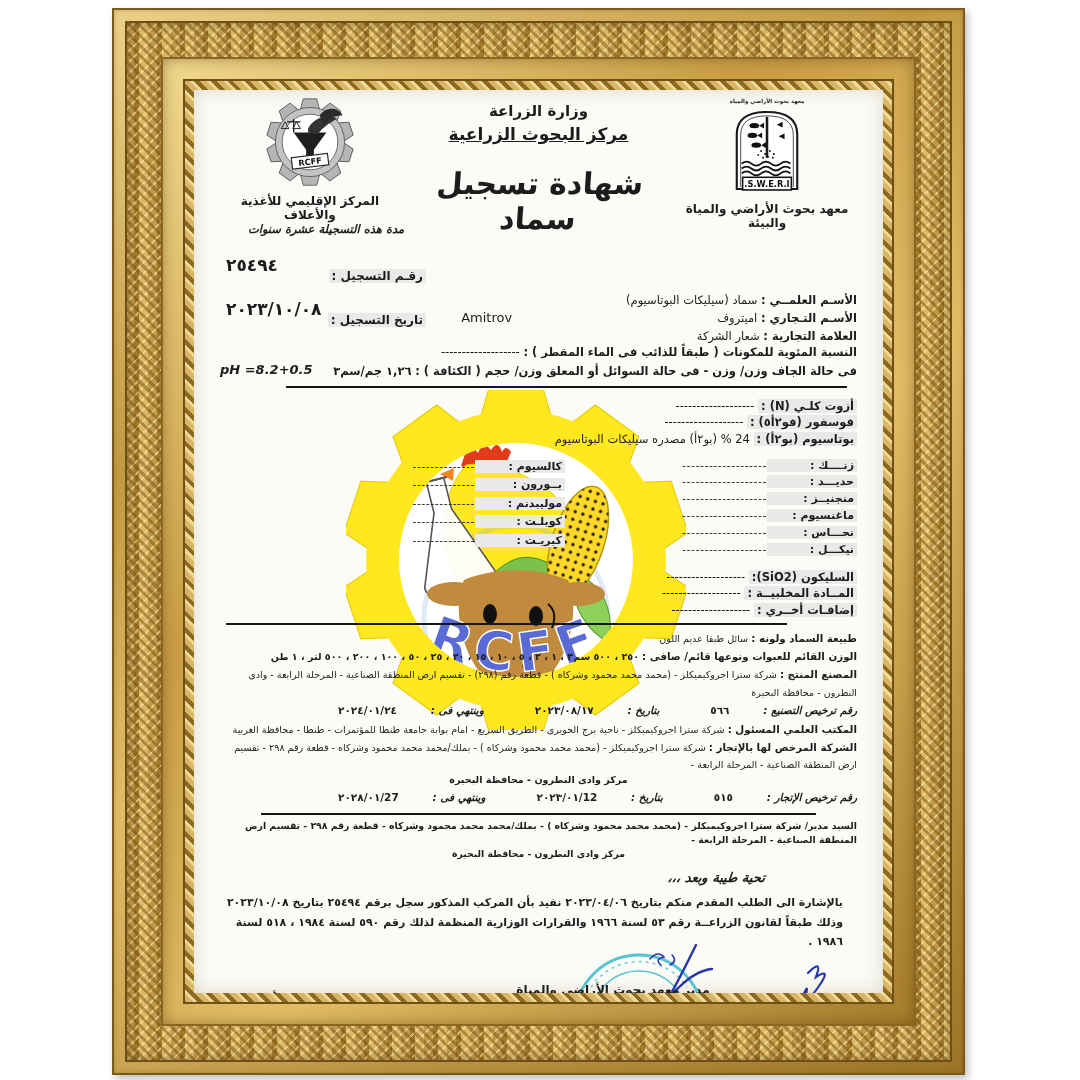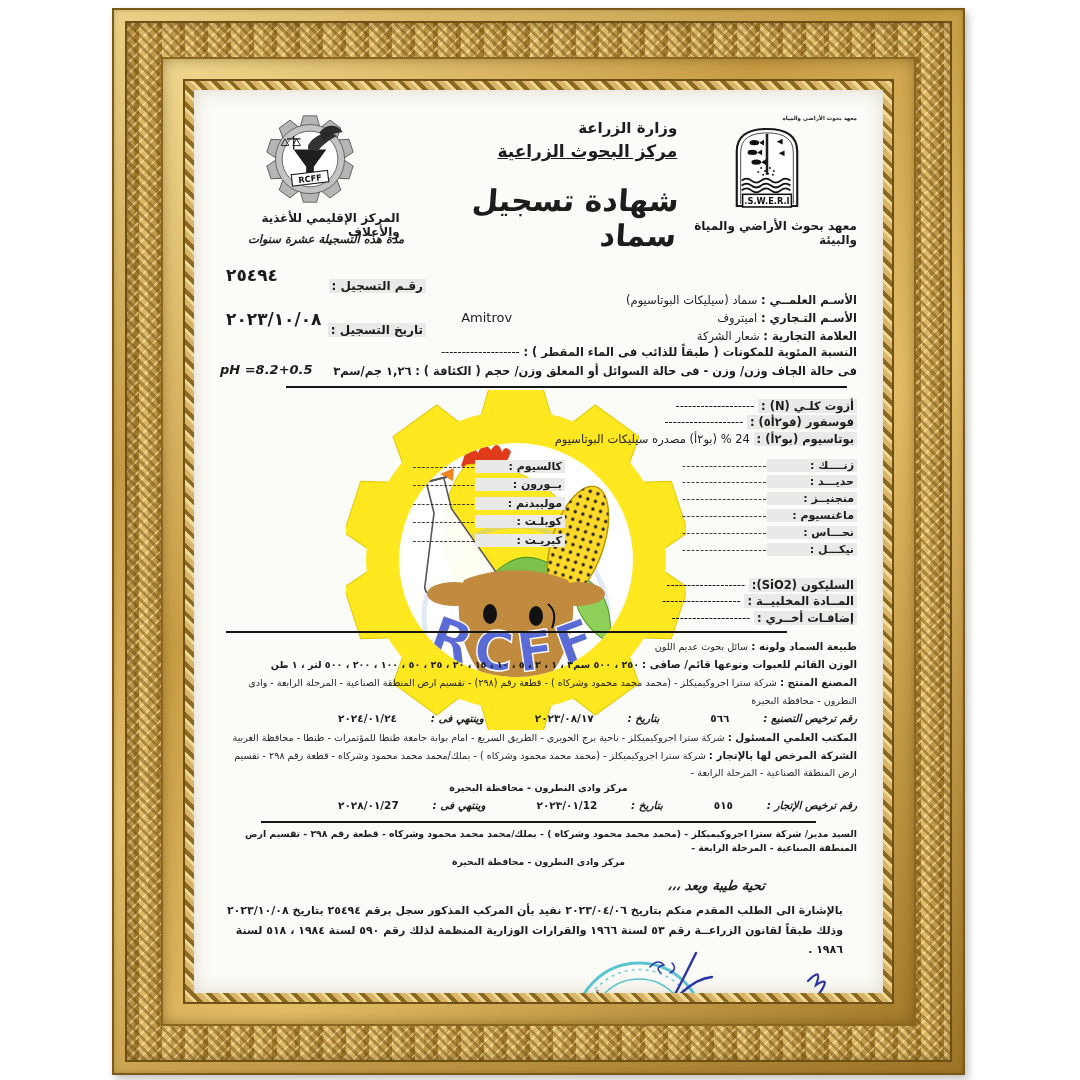--- a/index.html
+++ b/index.html
@@ -22,29 +22,29 @@
   .f-inner{width:100%;height:100%;box-sizing:border-box;padding:11px;
          background:repeating-linear-gradient(45deg,#8d6a22 0 4px,#d9b667 4px 9px,#f0d793 9px 12px);
          box-shadow:inset 0 0 0 2px #6e4f15;}
   
   .cert{position:relative;width:100%;height:100%;box-sizing:border-box;background:#fbfbf7;
         box-shadow:inset 0 0 18px rgba(120,100,40,.22);padding:8px 26px;direction:rtl;color:#1c1c1c;overflow:hidden;}
   .wm{position:absolute;left:152px;top:300px;width:340px;height:340px;z-index:0;}
   .content{position:relative;z-index:1;}
   
   .hdr{display:flex;justify-content:space-between;align-items:flex-start;height:192px;}
-  .hdr-col{margin-top:17px;}
+  .hdr-col{text-align:center;}
   .hdr-col.side{width:190px;}
   .logo-cap{font-size:12px;font-weight:bold;margin-top:6px;}
   .ministry{font-size:15px;font-weight:bold;margin-top:4px;}
   .centername{font-size:17px;font-weight:bold;text-decoration:underline;margin-top:4px;}
   .cert-title{font-size:30px;font-weight:bold;margin-top:22px;transform:skewX(-4deg);}
   .cert-sub{font-size:15px;font-weight:bold;font-style:italic;margin-top:2px;}
   
-  .reg{position:absolute;left:6px;top:134px;width:200px;direction:rtl;z-index:2;}
+  .reg{position:absolute;left:6px;top:124px;width:200px;direction:rtl;z-index:2;}
   .reg-note{font-size:11.5px;font-weight:bold;font-style:italic;text-align:center;margin-bottom:10px;}
   .reg-row{display:flex;justify-content:space-between;align-items:center;margin-top:7px;}
   .hl{background:#e9e9e7;padding:0 3px;}
   .reg-row .lab{font-size:12px;font-weight:bold;margin-top:23px;}
   .reg-row .val{font-size:17px;font-weight:bold;}
   
   .idrows{margin-top:2px;}
   .row{font-size:11.5px;line-height:1.45;}
   .row .lab{font-weight:bold;}
   .trade-row{display:flex;align-items:center;}
@@ -59,21 +59,21 @@
   .npk{margin-top:10px;}
   .npk .row{font-size:11.5px;}
   .micro{position:relative;height:104px;margin-top:9px;}
   .mcol{position:absolute;top:0;}
   .mcol-r{right:0;width:235px;}
   .mcol-l{right:292px;width:250px;}
   .m-row{display:flex;font-size:11px;height:16.8px;align-items:center;}
   .mcol-l .m-row{height:18.6px;}
   .m-row .lab{font-weight:bold;width:84px;display:inline-block;}
   .m-row .val{letter-spacing:.5px;}
-  .extras{margin-top:16px;}
+  .extras{margin-top:8px;}
   
   .det{margin-top:4px;}
   .d-row{font-size:9.6px;line-height:1.78;}
   .d-row .lab{font-weight:bold;font-size:10.3px;}
   .lic-row{display:flex;font-size:10.5px;font-weight:bold;padding-left:118px;justify-content:space-between;line-height:1.8;}
   .lic-row .lab{font-style:italic;margin-left:30px;}
   .centerline{text-align:center;font-size:9.6px;font-weight:bold;line-height:1.5;}
   
   .addr{font-size:9.3px;font-weight:bold;text-align:right;margin-top:4px;line-height:1.5;}
   .addr2{text-align:center;font-size:9.3px;font-weight:bold;line-height:1.5;}
@@ -328,21 +328,21 @@
 
           <div class="extras">
             <div class="row"><span class="lab hl">السليكون (SiO2):</span> <span>-------------------</span></div>
             <div class="row"><span class="lab hl">المــادة المخلبيــة :</span> <span>-------------------</span></div>
             <div class="row"><span class="lab hl">إضافـات أخــري :</span> <span>-------------------</span></div>
           </div>
 
           <hr class="rule rule2">
 
           <div class="det">
-            <div class="d-row"><span class="lab">طبيعة السماد ولونه :</span> <span>سائل بحوث عديم اللون</span></div>
+            <div class="d-row"><span class="lab">طبيعة السماد ولونه :</span> <span>سائل طبقا عديم اللون</span></div>
             <div class="d-row"><span class="lab">الوزن القائم للعبوات ونوعها قائم/ صافى :</span> <span style="font-weight:bold">٢٥٠ ، ٥٠٠ سم٣ ، ١ ، ٢ ، ٥ ، ١٠ ، ١٥ ، ٢٠ ، ٢٥ ، ٥٠ ، ١٠٠ ، ٢٠٠ ، ٥٠٠ لتر ، ١ طن</span></div>
             <div class="d-row"><span class="lab">المصنع المنتج :</span> <span>شركة سترا اجروكيميكلز - (محمد محمد محمود وشركاه ) - قطعة رقم (٢٩٨) - تقسيم ارض المنطقة الصناعية - المرحلة الرابعة - وادى النطرون - محافظة البحيرة</span></div>
             <div class="lic-row">
               <span><span class="lab">رقم ترخيص التصنيع :</span> <span>٥٦٦</span></span>
               <span><span class="lab">بتاريخ :</span> <span>٢٠٢٣/٠٨/١٧</span></span>
               <span><span class="lab">وينتهي فى :</span> <span>٢٠٢٤/٠١/٢٤</span></span>
             </div>
             <div class="d-row"><span class="lab">المكتب العلمي المسئول :</span> <span>شركة سترا اجروكيميكلز - ناحية برج الحويرى - الطريق السريع - امام بوابة جامعة طنطا للمؤتمرات - طنطا - محافظة الغربية</span></div>
             <div class="d-row"><span class="lab">الشركة المرخص لها بالإتجار :</span> <span>شركة سترا اجروكيميكلز - (محمد محمد محمود وشركاه ) - بملك/محمد محمد محمود وشركاه - قطعة رقم ٢٩٨ - تقسيم ارض المنطقة الصناعية - المرحلة الرابعة -</span></div>
             <div class="centerline">مركز وادى النطرون - محافظة البحيرة</div>

